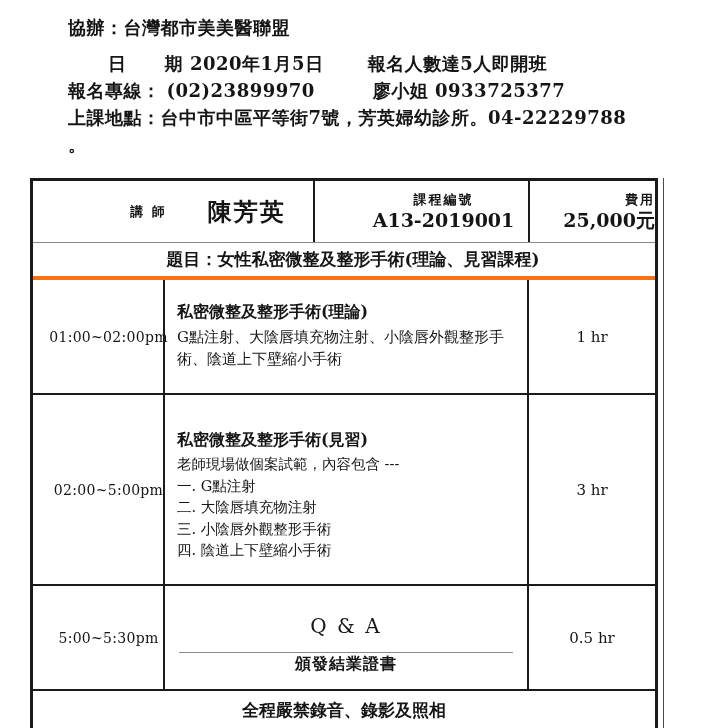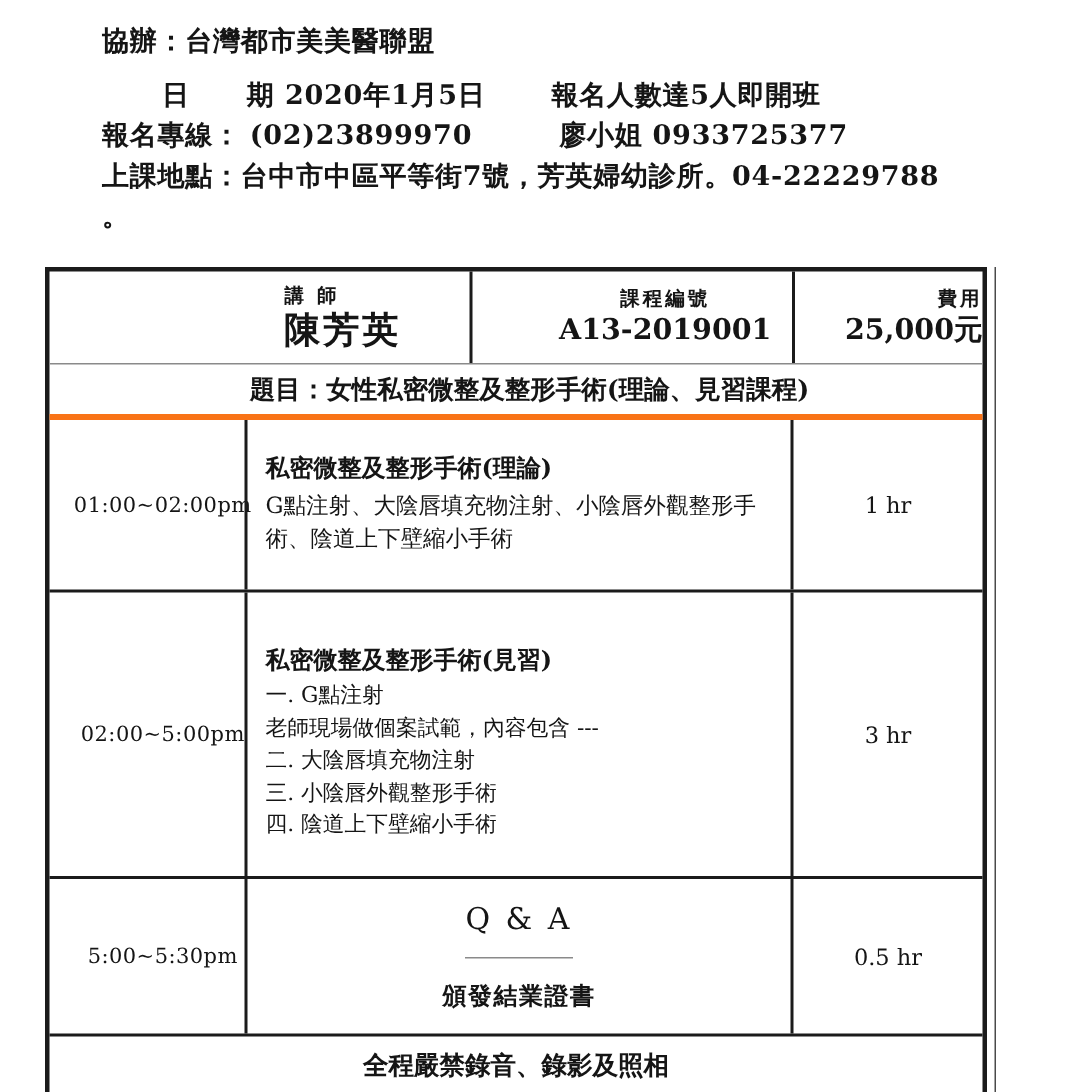--- a/index.html
+++ b/index.html
@@ -60,21 +60,21 @@
     height: 550px;
     background: #4a4a4a;
   }
   .trow { display: flex; box-sizing: border-box; flex-shrink: 0; }
   .cell { box-sizing: border-box; }
 
   
   .hrow { height: 62px; border-bottom: 1px solid #8a8a8a; }
   .c-inst {
     width: 280px;
-    display: flex; flex-direction: column;
+    display: flex; flex-direction: row;
     align-items: center; justify-content: center;
     padding-left: 70px;
   }
   .c-code {
     width: 215px;
     border-left: 2px solid #1b1b1b;
     display: flex; flex-direction: column;
     align-items: center; justify-content: center;
     padding-left: 44px;
   }
@@ -120,21 +120,21 @@
   .r1 { height: 115px; border-bottom: 2px solid #1b1b1b; }
   .r2 { height: 191px; border-bottom: 2px solid #1b1b1b; }
   .r3 { height: 105px; border-bottom: 2px solid #1b1b1b; }
   .r1 .content { padding-top: 21px; }
   .r2 .content { padding-top: 34px; }
   .ct-title { font-size: 16px; font-weight: bold; line-height: 22px; margin-bottom: 3px; }
   .ct-desc  { font-size: 15px; line-height: 22px; }
   .ct-line  { font-size: 14.5px; line-height: 21.5px; }
 
   
-  .mid { display: flex; flex-direction: column; padding: 0 !important; align-items: center; }
+  .mid { display: flex; flex-direction: column; padding: 14px !important; }
   .qa-sub {
     height: 52px;
     border-bottom: 1px solid #8a8a8a;
     display: flex; align-items: center; justify-content: center;
     font-size: 20px; letter-spacing: 2px;
   }
   .cert-sub {
     flex: 1;
     display: flex; align-items: center; justify-content: center;
     font-size: 16px; font-weight: bold; letter-spacing: 1px;
@@ -204,22 +204,22 @@
         <span>1 hr</span>
       </div>
     </div>
 
     <div class="trow brow r2">
       <div class="cell time">
         <span>02:00~5:00pm</span>
       </div>
       <div class="cell content">
         <div class="ct-title">私密微整及整形手術(見習)</div>
+        <div class="ct-line">老師現場做個案試範，內容包含 ---</div>
         <div class="ct-line">一. G點注射</div>
-        <div class="ct-line">老師現場做個案試範，內容包含 ---</div>
         <div class="ct-line">二. 大陰唇填充物注射</div>
         <div class="ct-line">三. 小陰唇外觀整形手術</div>
         <div class="ct-line">四. 陰道上下壁縮小手術</div>
       </div>
       <div class="cell hours">
         <span>3 hr</span>
       </div>
     </div>
 
     <div class="trow brow r3">

